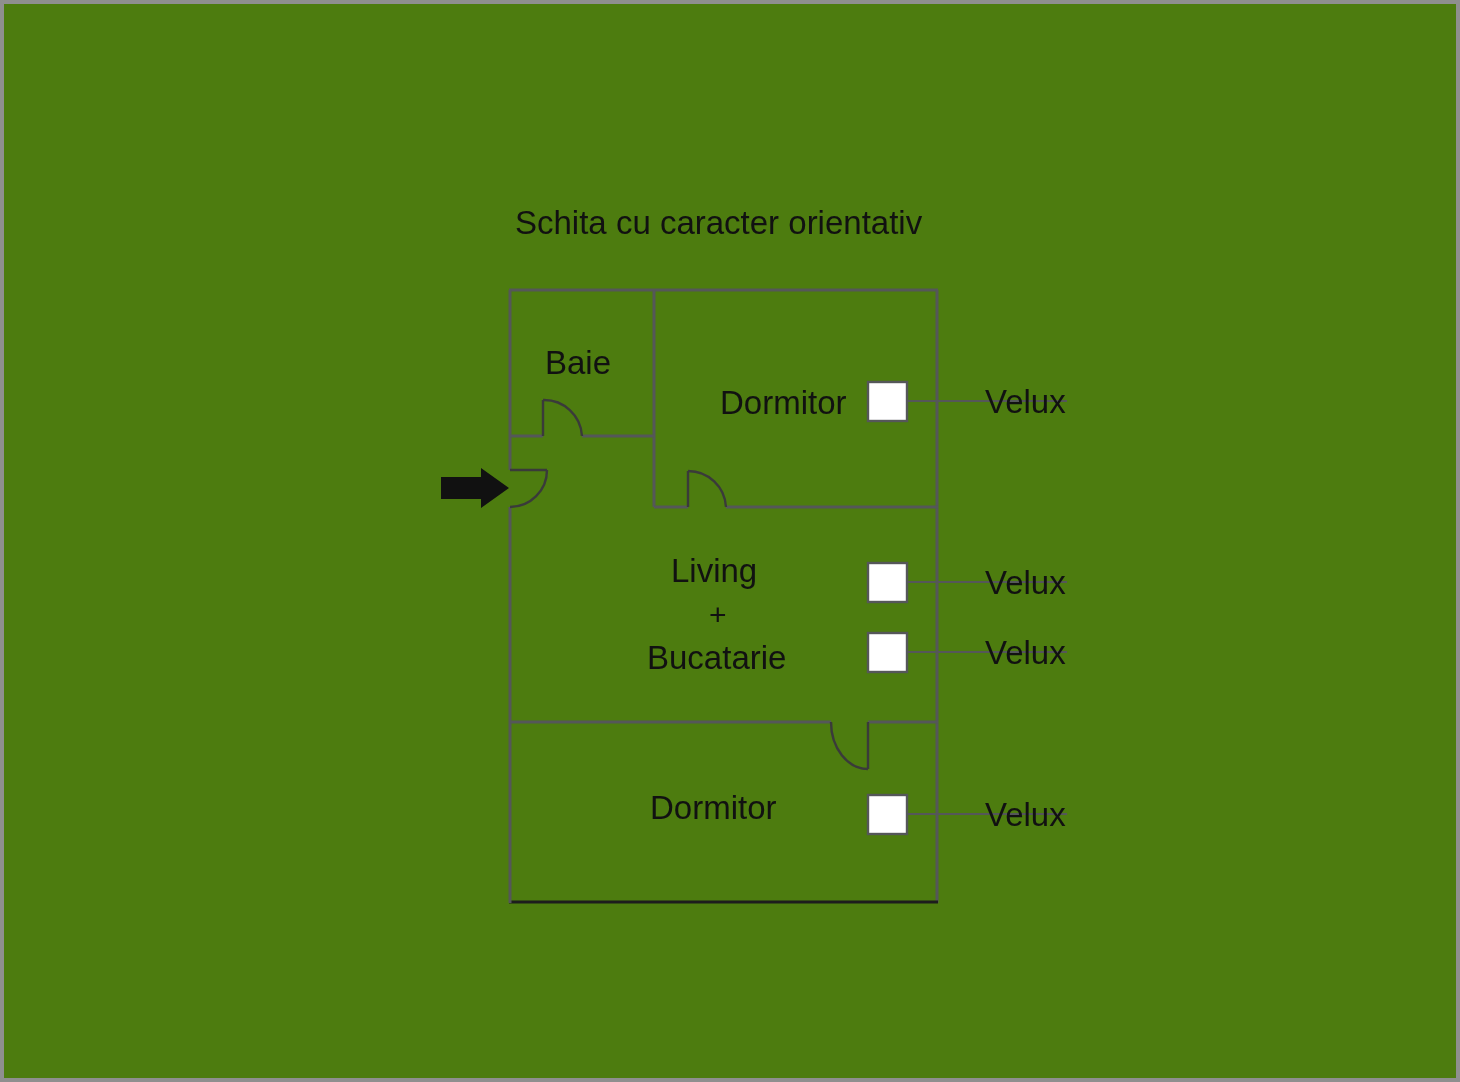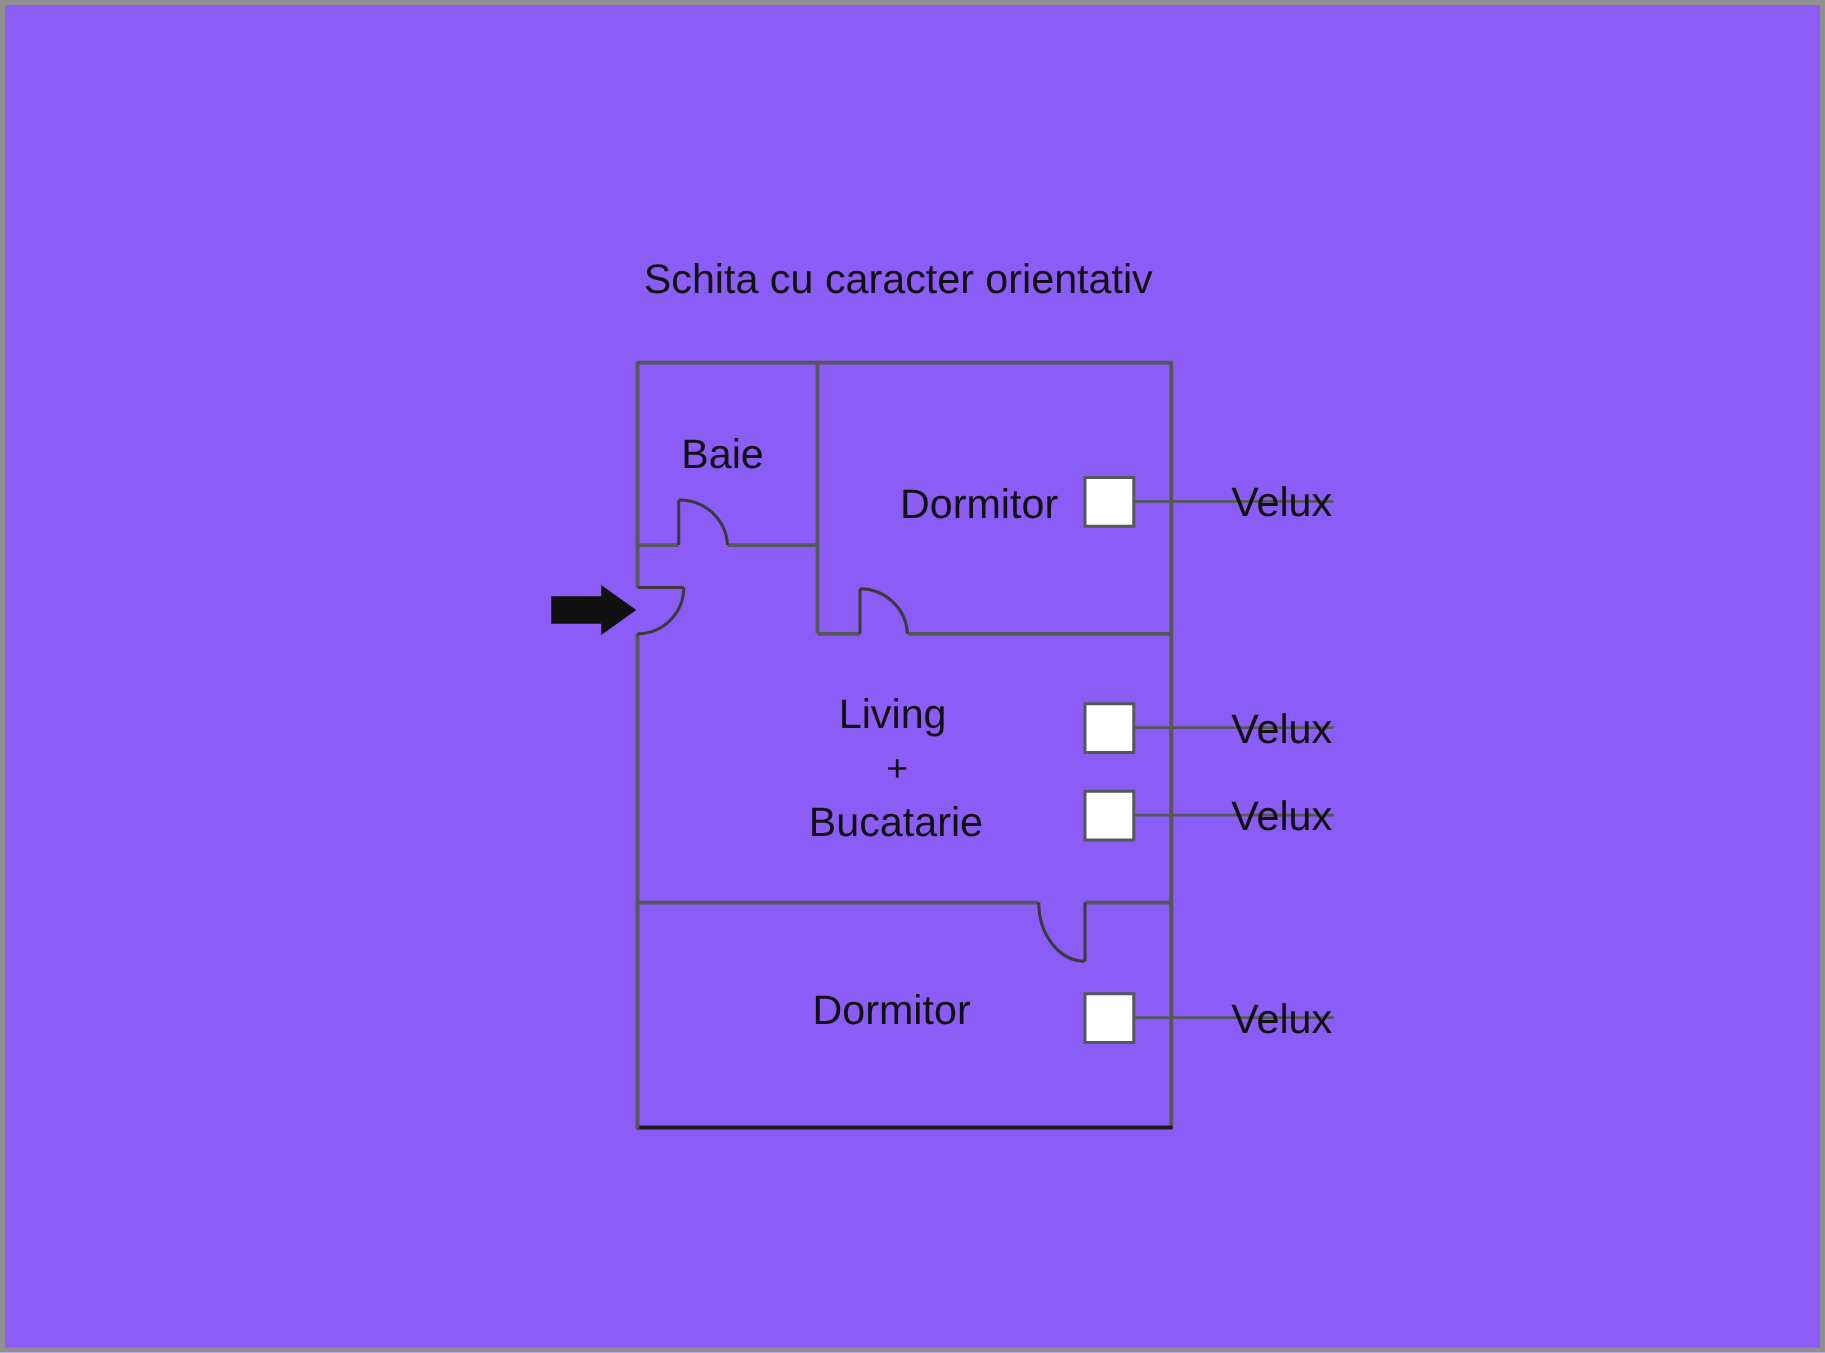--- a/index.html
+++ b/index.html
@@ -10,21 +10,21 @@
   body {
     width: 1460px;
     height: 1082px;
     font-family: "Liberation Sans", "DejaVu Sans", sans-serif;
     overflow: hidden;
   }
   #page {
     position: relative;
     width: 1460px;
     height: 1082px;
-    background: #8b5cf6;
+    background: #4d7c0f;
     box-sizing: border-box;
     border: 4px solid #8f8f8f;
   }
   #plan-svg {
     position: absolute;
     left: 0;
     top: 0;
     width: 1460px;
     height: 1082px;
     display: block;

